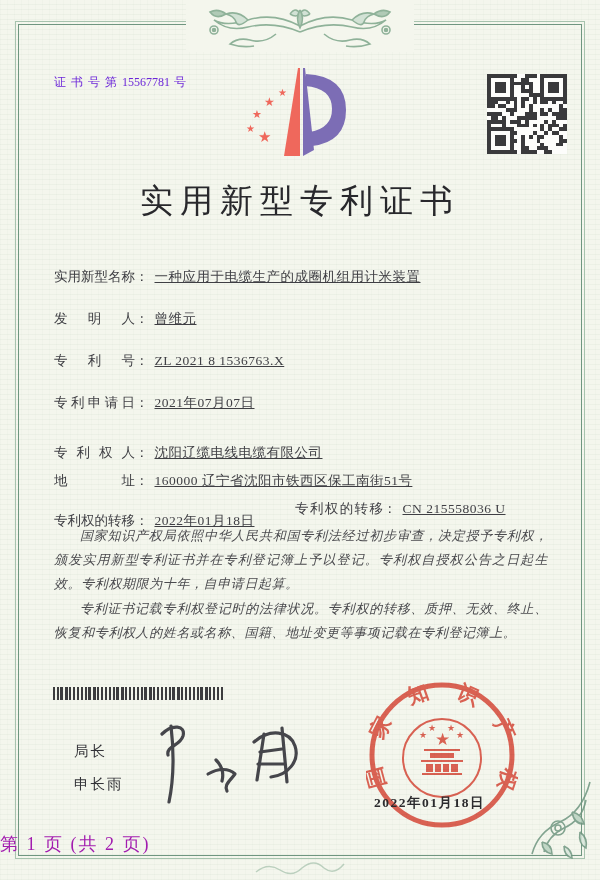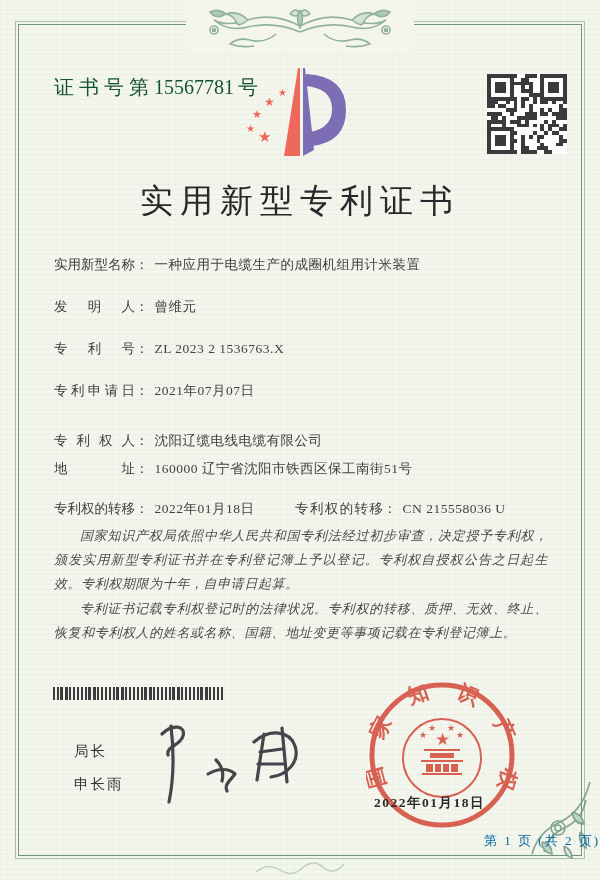--- a/index.html
+++ b/index.html
@@ -22,41 +22,41 @@
   .frame{
     left:18px;top:24px;width:562px;height:830px;
     border:1.5px solid #6f9680;outline:1px solid #a7c3ae;outline-offset:2px;
     z-index:1;
   }
   .topflourish{left:186px;top:0;width:228px;height:52px;background:#f4f6ed;z-index:2;}
   .cornerflourish{left:520px;top:776px;width:76px;height:84px;z-index:2;}
   .bottomsquiggle{left:252px;top:858px;width:96px;height:20px;opacity:.55;z-index:2;}
 
   
-  .certno{left:54px;top:74px;font-size:20px;color:#14532d;z-index:3;text-align:right;}
+  .certno{left:54px;top:74px;font-size:12px;color:#6d28d9;z-index:3;text-align:right;}
   .certno .sp{letter-spacing:5px;}
   .logo{left:234px;top:62px;width:138px;height:100px;z-index:3;}
   .qr{left:487px;top:74px;width:80px;height:80px;background:#fdfdfb;z-index:3;}
   .title{
     left:0;top:179px;width:600px;text-align:center;
     font-size:33px;letter-spacing:7px;color:#28282c;font-weight:500;z-index:3;
   }
 
   
   .frow{left:54px;width:506px;font-size:13.5px;color:#3f3f44;z-index:3;white-space:nowrap;}
   .flabel{
     display:inline-block;width:81px;vertical-align:bottom;
-    text-align:justify;text-align-last:justify;
+    text-align:justify;text-align-last:justify;margin-top:12px;
   }
   .flabel2{
     display:inline-block;width:88px;vertical-align:bottom;
     text-align:justify;text-align-last:justify;
   }
   .fcolon{display:inline-block;margin-right:6px;}
-  .fvalue{letter-spacing:0.5px;}
+  .fvalue{letter-spacing:0.5px;text-decoration:underline;}
   .fcol2{position:absolute;left:241px;top:0;}
 
   
   .paras{left:54px;top:524px;width:494px;z-index:3;}
   .paras p{
     margin:0 0 1px 0;font-size:13px;line-height:24px;color:#4a4a4e;
     text-indent:2em;text-align:justify;font-style:italic;letter-spacing:0.6px;
   }
 
   
@@ -64,21 +64,21 @@
     left:53px;top:687px;width:170px;height:13px;z-index:3;
     background:
       repeating-linear-gradient(90deg,#3c3c3e 0 2px,transparent 2px 4px),
       repeating-linear-gradient(90deg,#3c3c3e 0 1px,transparent 1px 7px);
   }
   .director{left:54px;top:742px;z-index:3;font-size:14.5px;color:#333338;}
   .director div{margin-bottom:14px;letter-spacing:2px;margin-left:20px;}
   .signature{left:122px;top:720px;width:210px;height:100px;z-index:4;}
   .seal{left:366px;top:679px;width:152px;height:152px;z-index:5;mix-blend-mode:multiply;opacity:.92;}
   .sealdate{left:374px;top:794px;font-size:13.5px;font-weight:700;letter-spacing:1.5px;color:#2b2b2e;z-index:6;}
-  .pageinfo{left:0;top:832px;width:600px;text-align:right;font-size:13px;color:#0369a1;letter-spacing:2px;z-index:3;}
+  .pageinfo{left:0;top:832px;width:600px;text-align:left;font-size:18px;color:#a21caf;letter-spacing:2px;z-index:3;}
 </style>
 </head>
 <body>
 
 <div class="abs frame"></div>
 
 <svg class="abs topflourish" viewBox="0 0 228 52">
   <g fill="none" stroke="#85ab91" stroke-width="1.6" opacity="0.9">
     <g>
       <path d="M114,26 q-26,-14 -52,-6 q-22,7 -34,0 q14,12 34,7 q26,-6 52,5"></path>
@@ -284,21 +284,21 @@
 
 <div class="abs title">实用新型专利证书</div>
 
 <div class="abs frow" style="top:256px">
   <span class="flabel">实用新型名称</span><span class="fcolon">：</span><span class="fvalue">一种应用于电缆生产的成圈机组用计米装置</span>
 </div>
 <div class="abs frow" style="top:298px">
   <span class="flabel">发明人</span><span class="fcolon">：</span><span class="fvalue">曾维元</span>
 </div>
 <div class="abs frow" style="top:340px">
-  <span class="flabel">专利号</span><span class="fcolon">：</span><span class="fvalue">ZL 2023 2 1536763.X</span>
+  <span class="flabel">专利号</span><span class="fcolon">：</span><span class="fvalue">ZL 2021 8 1536763.X</span>
 </div>
 <div class="abs frow" style="top:382px">
   <span class="flabel">专利申请日</span><span class="fcolon">：</span><span class="fvalue">2021年07月07日</span>
 </div>
 <div class="abs frow" style="top:432px">
   <span class="flabel">专利权人</span><span class="fcolon">：</span><span class="fvalue">沈阳辽缆电线电缆有限公司</span>
 </div>
 <div class="abs frow" style="top:460px">
   <span class="flabel">地址</span><span class="fcolon">：</span><span class="fvalue">160000 辽宁省沈阳市铁西区保工南街51号</span>
 </div>

